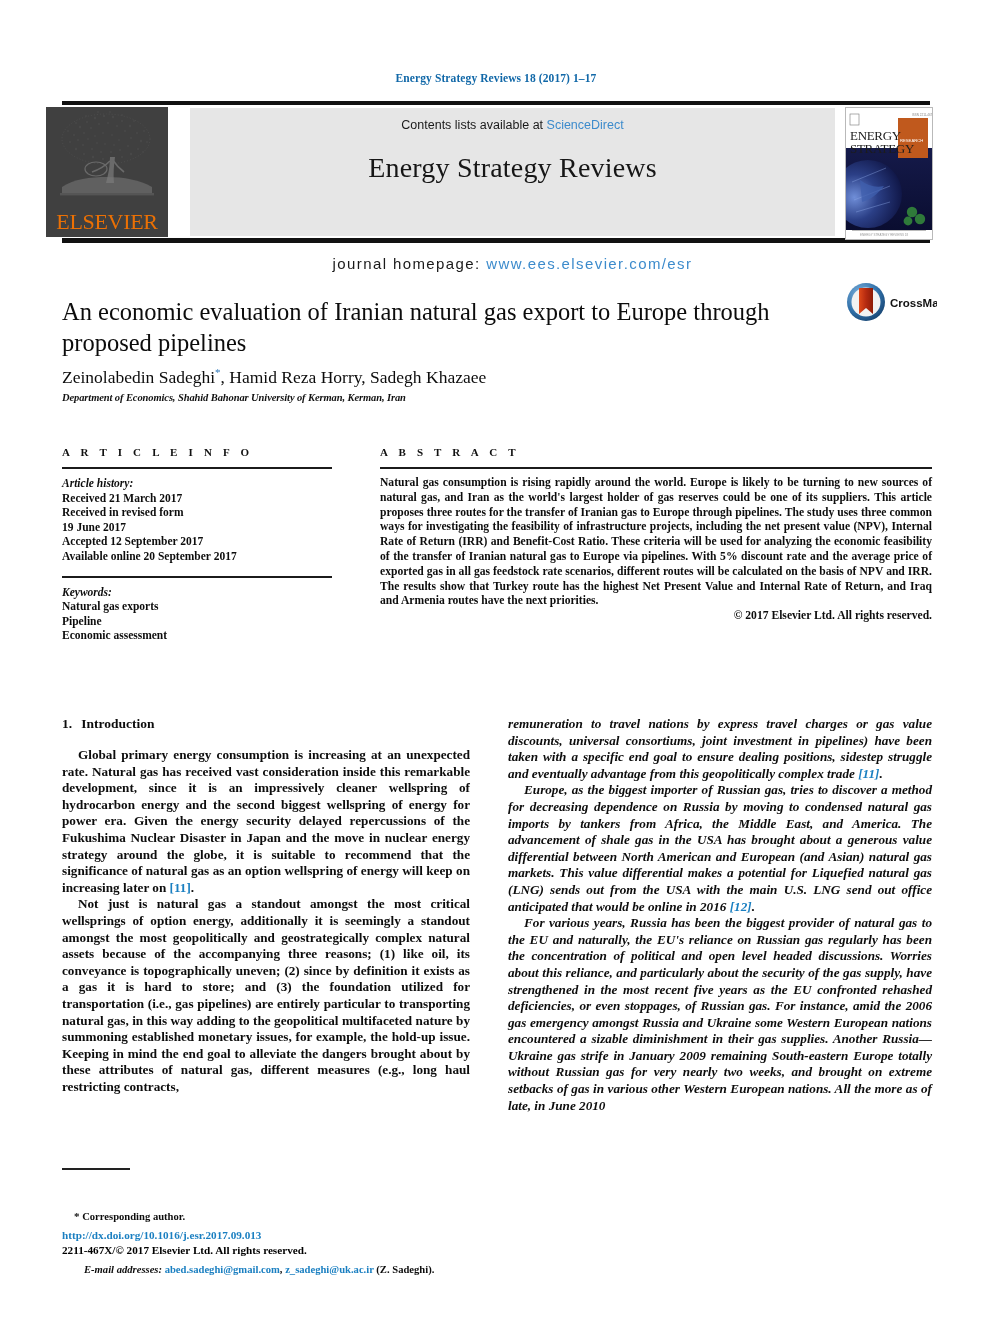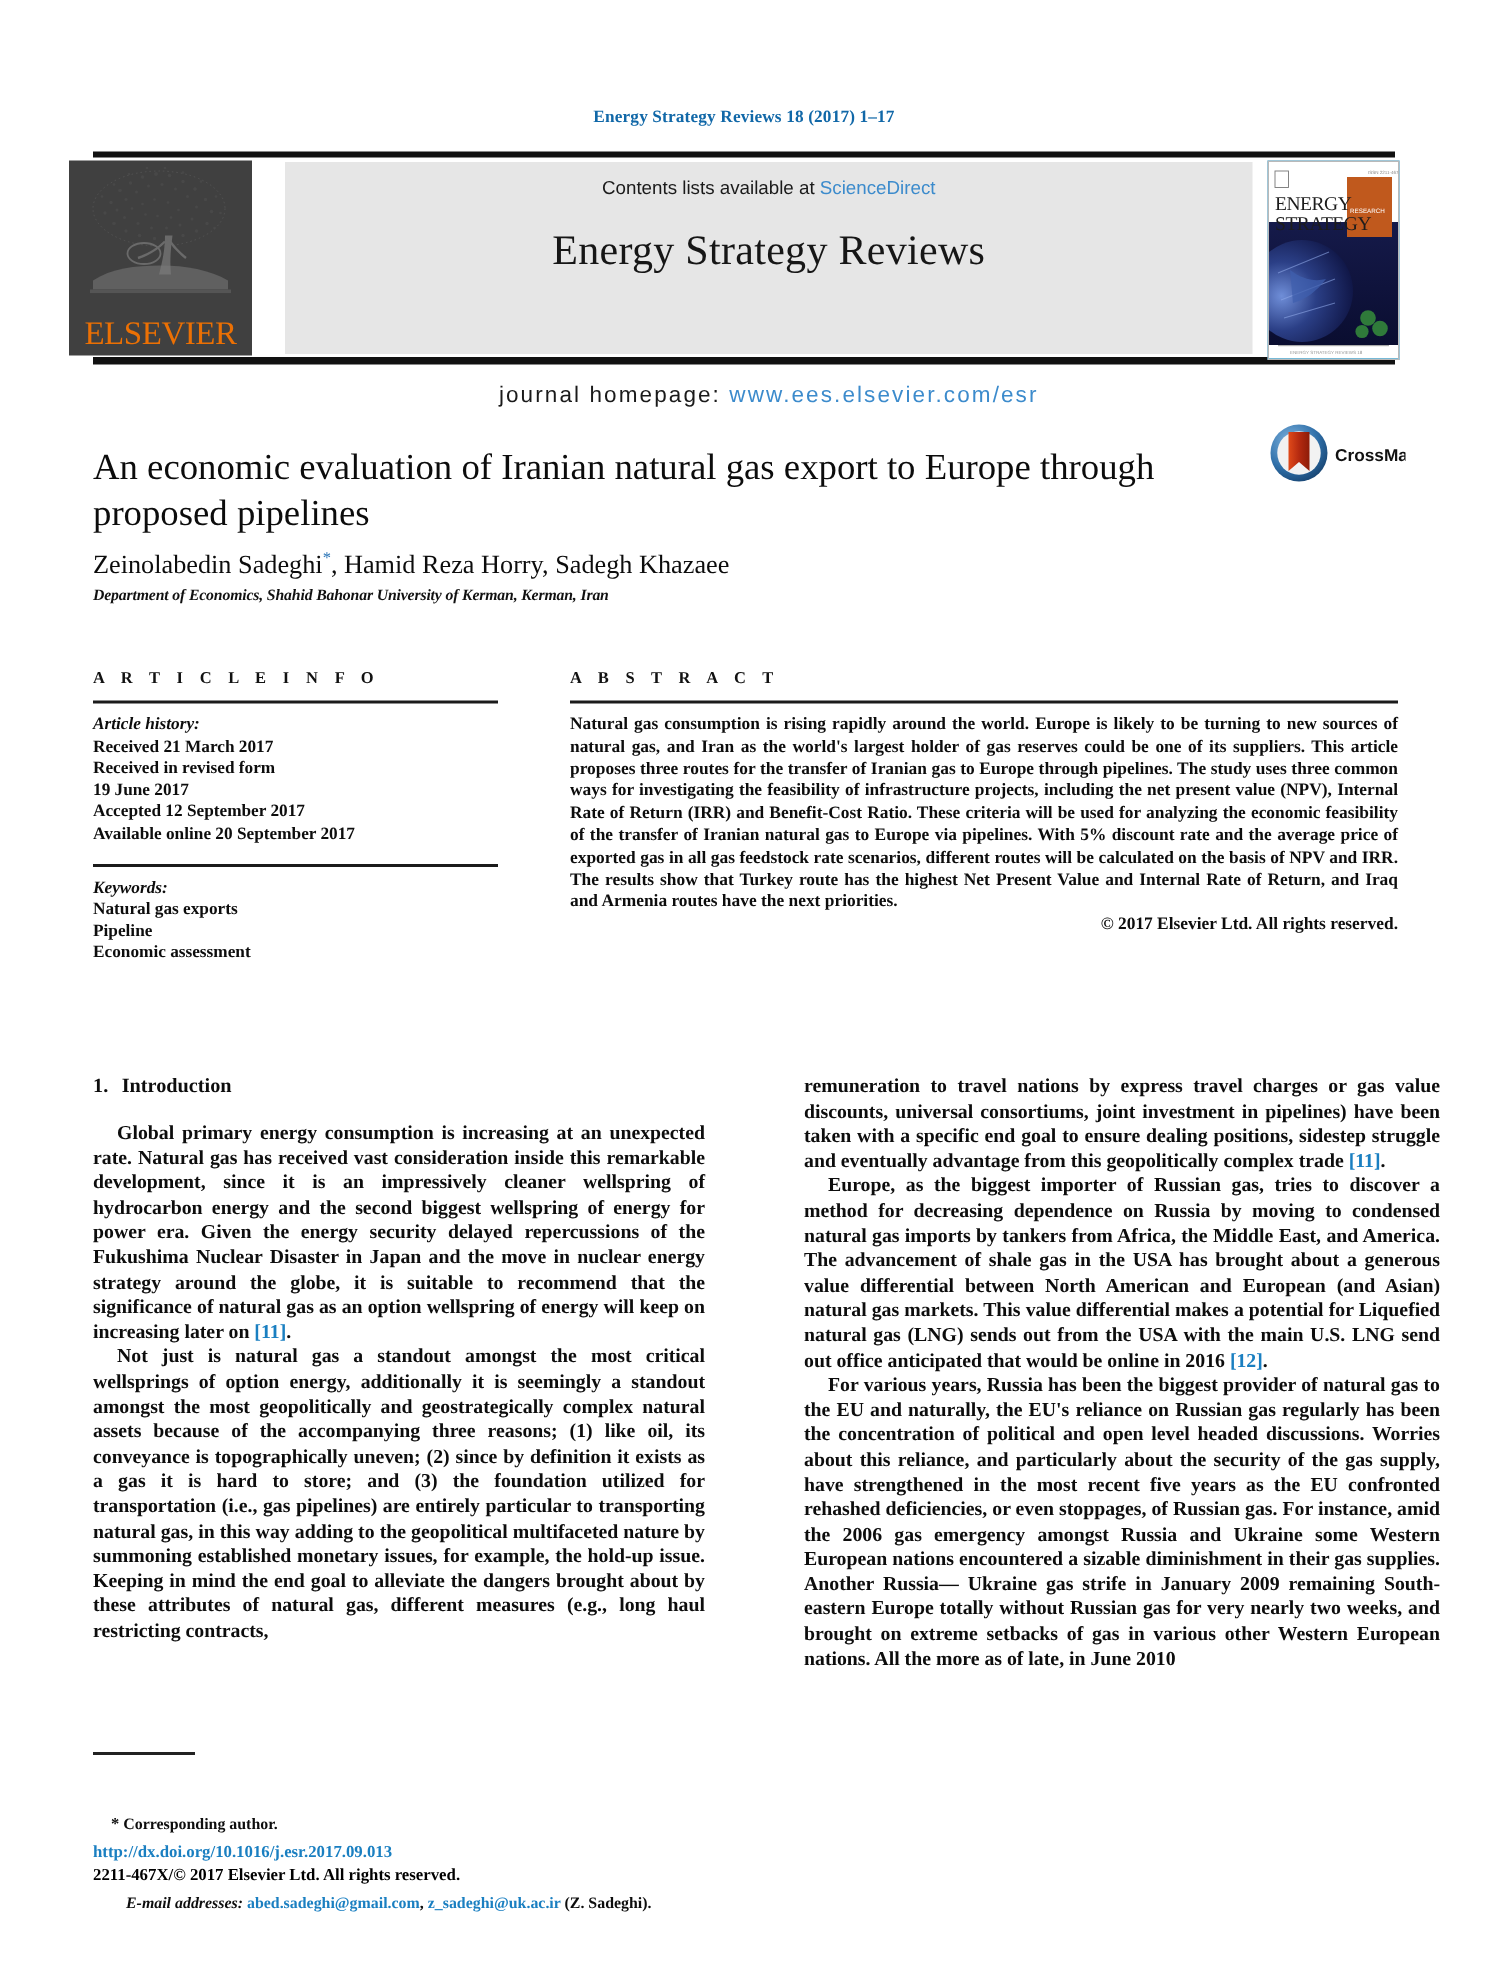--- a/index.html
+++ b/index.html
@@ -201,22 +201,23 @@
   }
 
   
   .col-left {
     position: absolute;
     left: 62px; top: 716px;
     width: 408px;
   }
   .col-right {
     position: absolute;
-    left: 536px; top: 716px;
+    left: 508px; top: 716px;
     width: 424px;
+    font-style: italic;
   }
   .h2 {
     font-size: 13.5px;
     font-weight: bold;
     margin: 0 0 15px 0;
     color: #0d0d0d;
   }
   .h2 .num { margin-right: 9px; }
   p.body {
     margin: 0;

